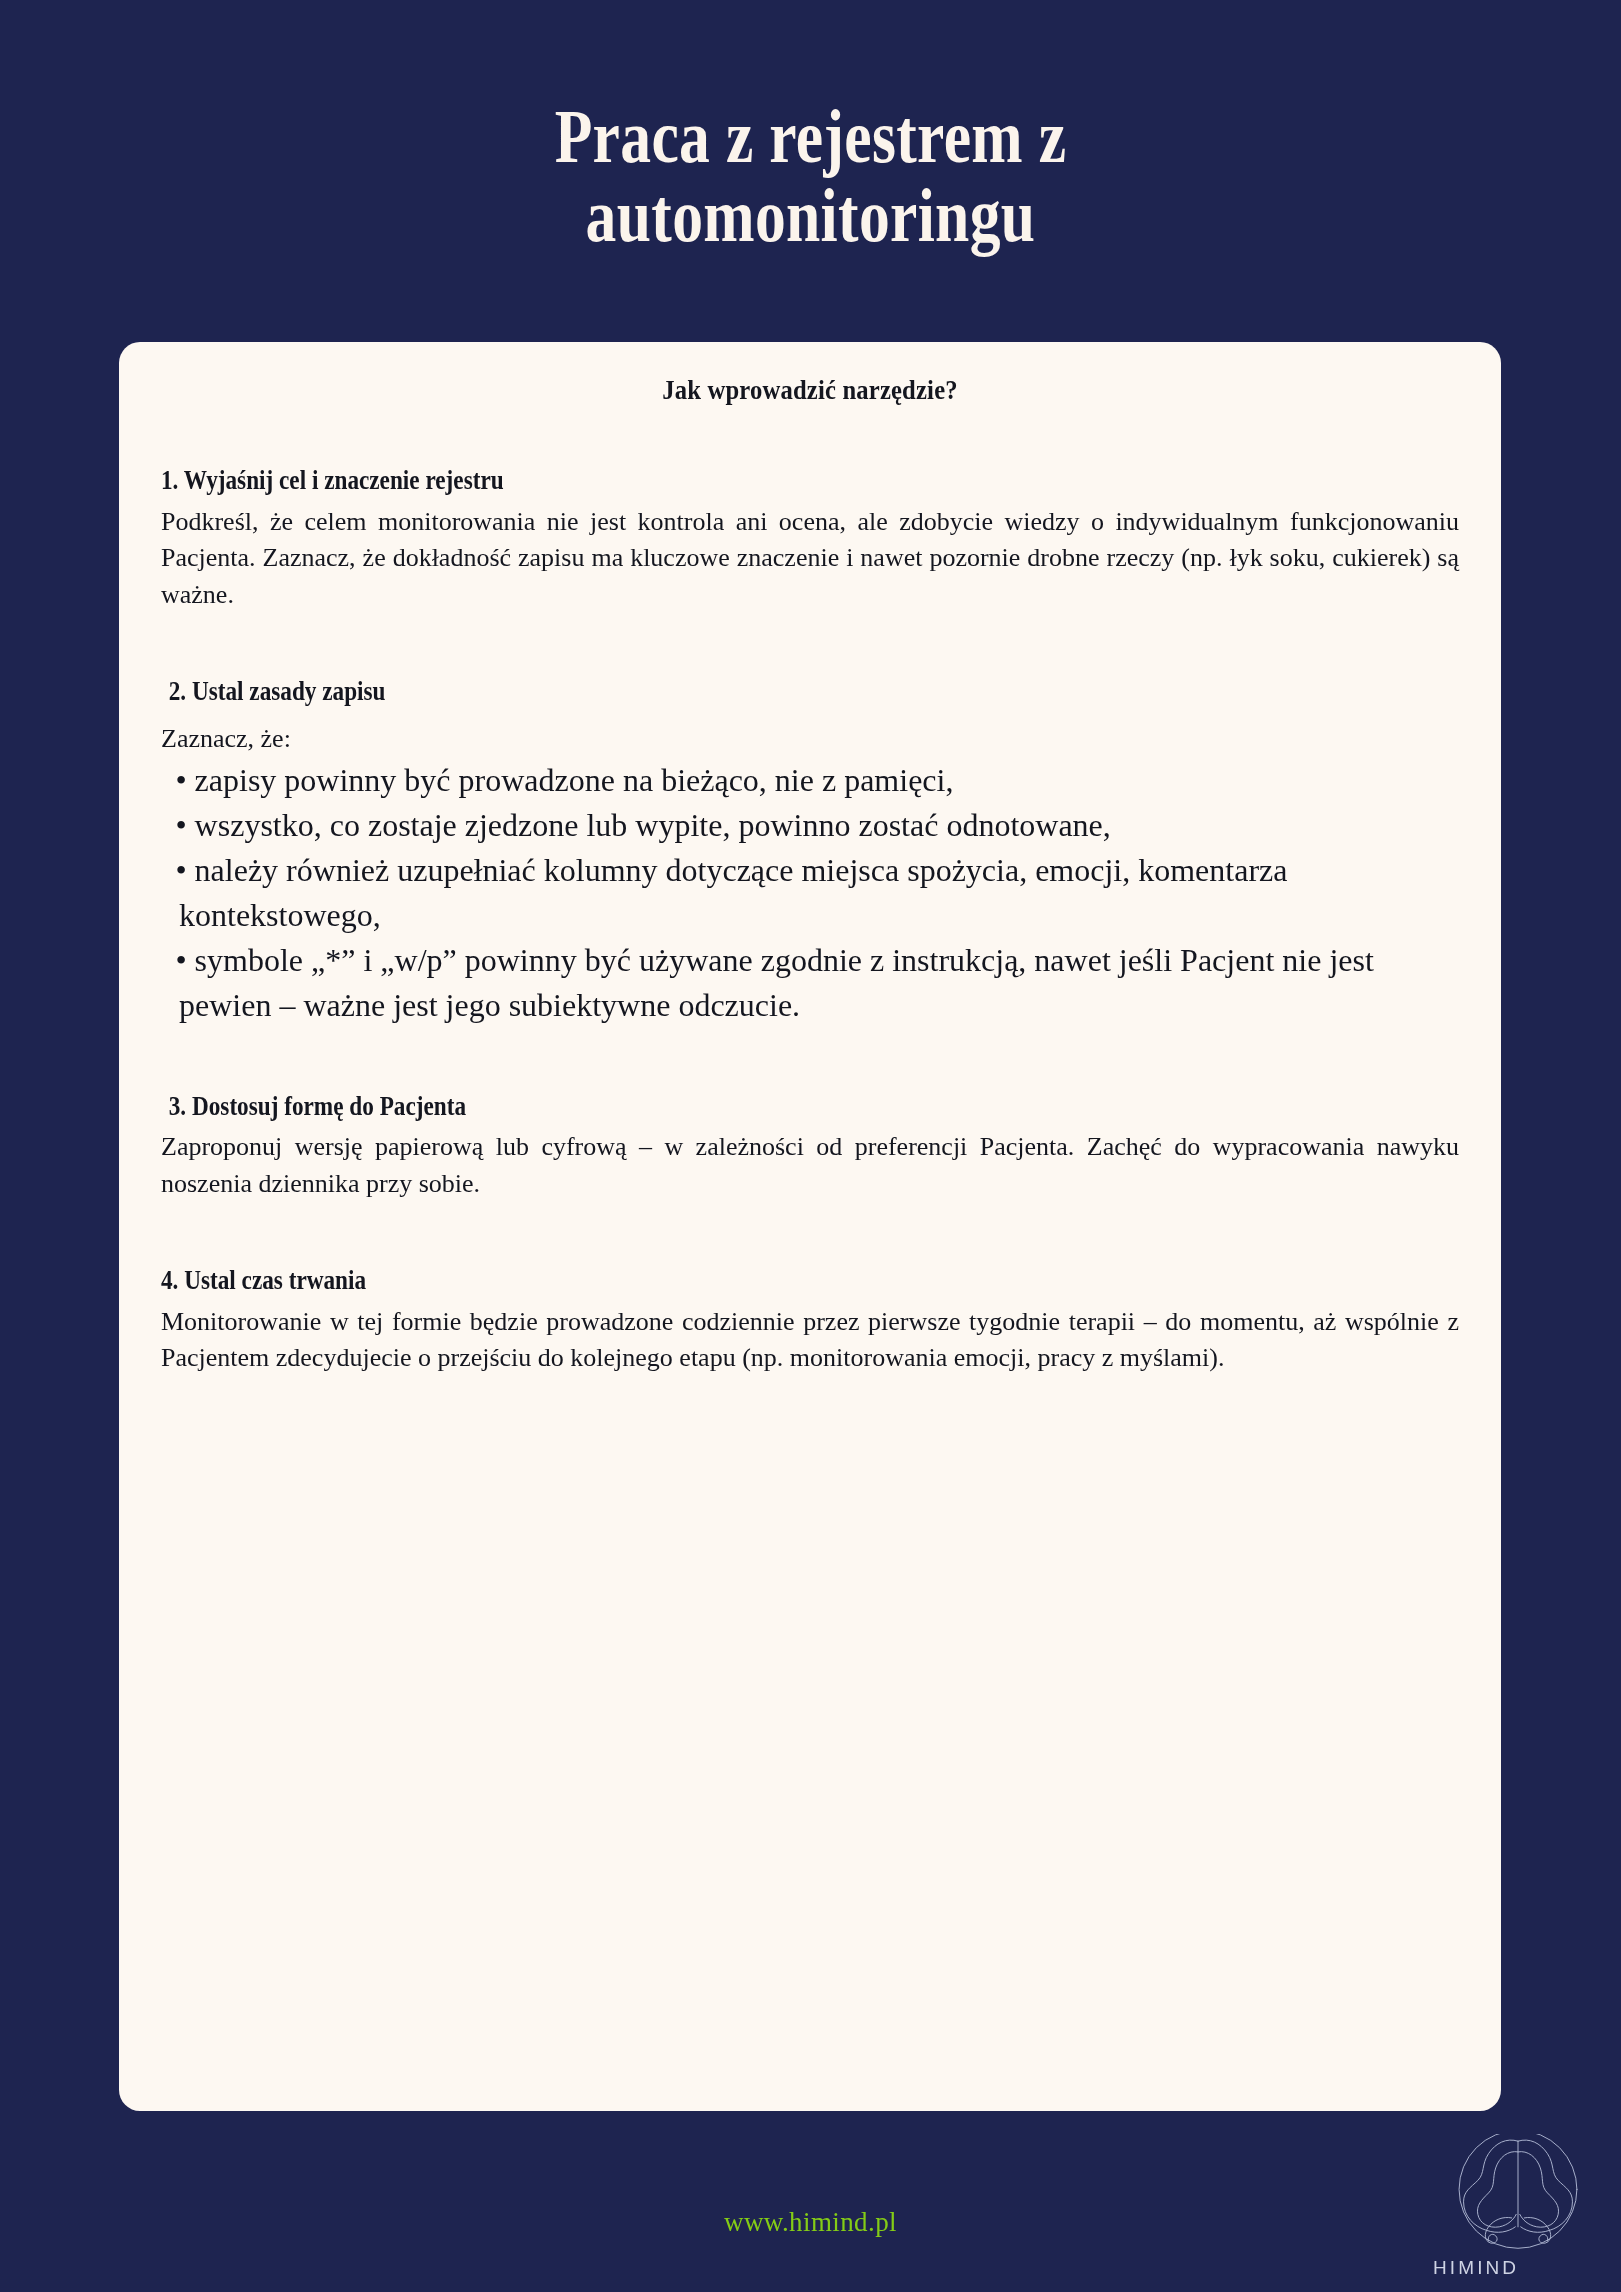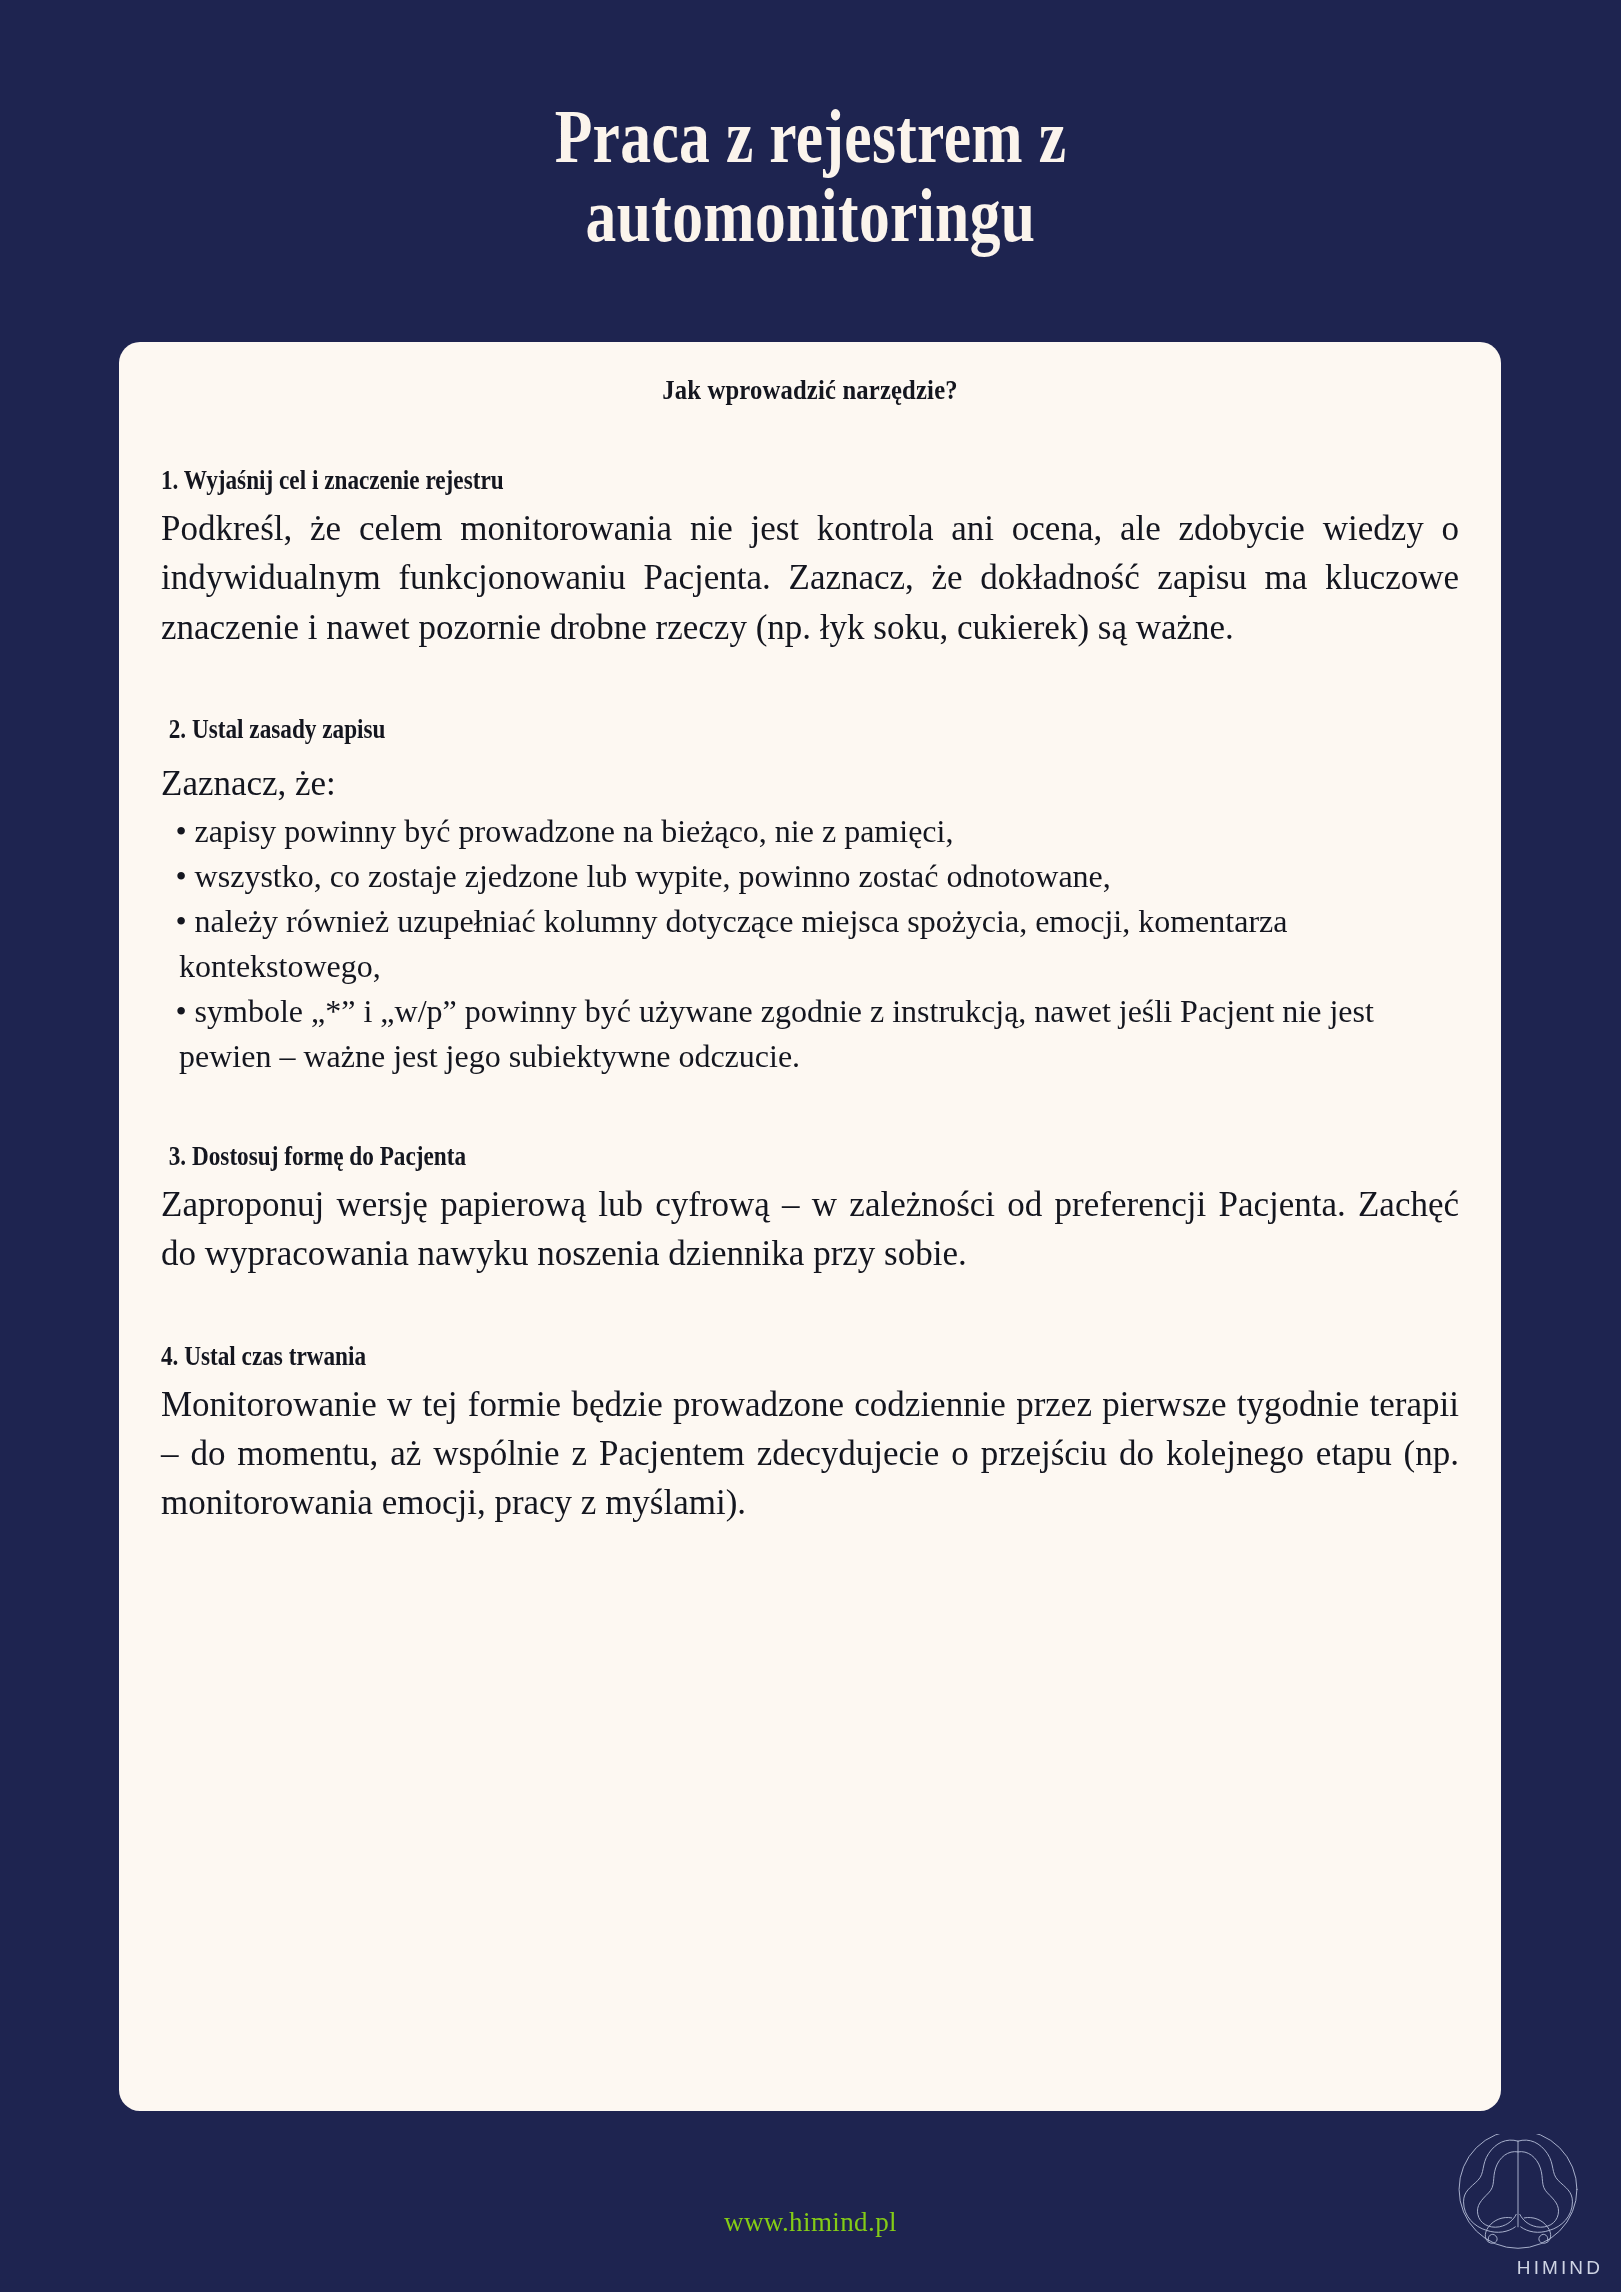--- a/index.html
+++ b/index.html
@@ -76,21 +76,21 @@
     color: #14161f;
     margin: 0 0 5.4px 0;
     transform: scaleX(0.86);
     transform-origin: 0 50%;
     white-space: nowrap;
     line-height: 1.35;
   }
   .block-heading.indent { padding-left: 9px; }
 
   .body-text {
-    font-size: 35px;
+    font-size: 26px;
     line-height: 1.41;
     color: #14161f;
     text-align: justify;
     text-justify: inter-word;
     margin: 0;
     hyphens: none;
   }
   .body-text.left { text-align: left; margin-top: 12px; }
 
   .bullet-line {
@@ -123,21 +123,21 @@
     bottom: 9px;
     width: 170px;
     height: 150px;
   }
   .brand-logo svg { display: block; }
   .brand-wordmark {
     position: absolute;
     left: 0;
     bottom: 5.4px;
     width: 170px;
-    text-align: right;
+    text-align: left;
     color: #cfd4e4;
     font-size: 19px;
     letter-spacing: 3.1px;
     font-family: "Liberation Sans", "DejaVu Sans", sans-serif;
   }
 </style>
 </head>
 <body>
 
 <div class="page-title">Praca z rejestrem z

